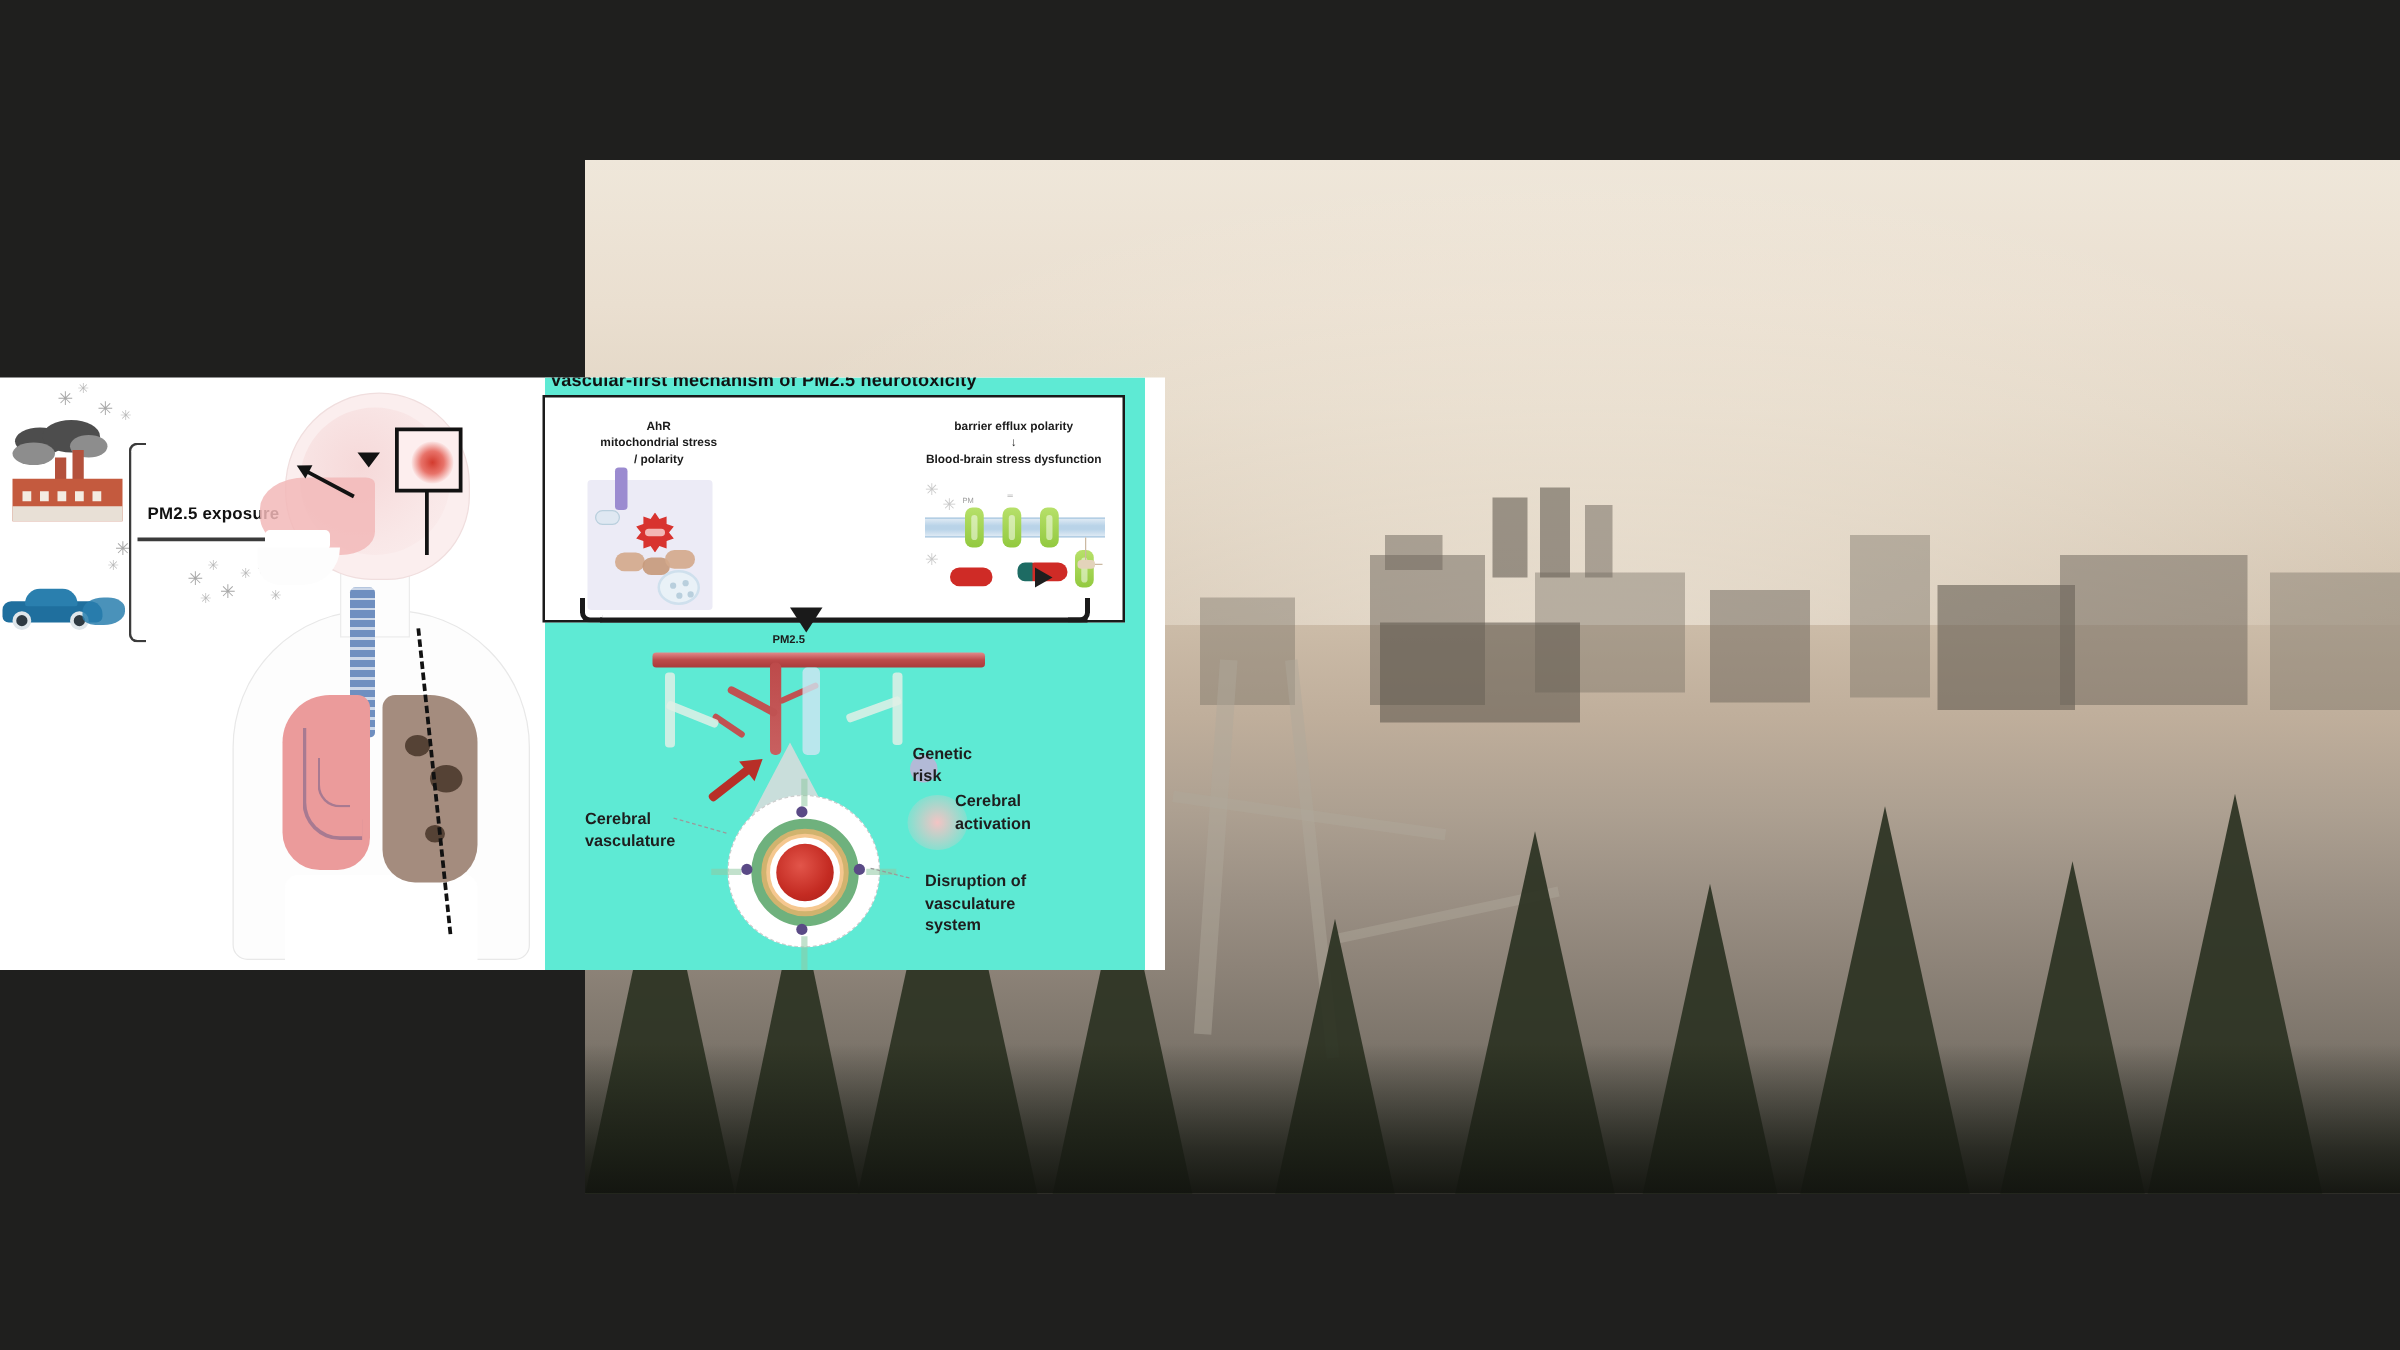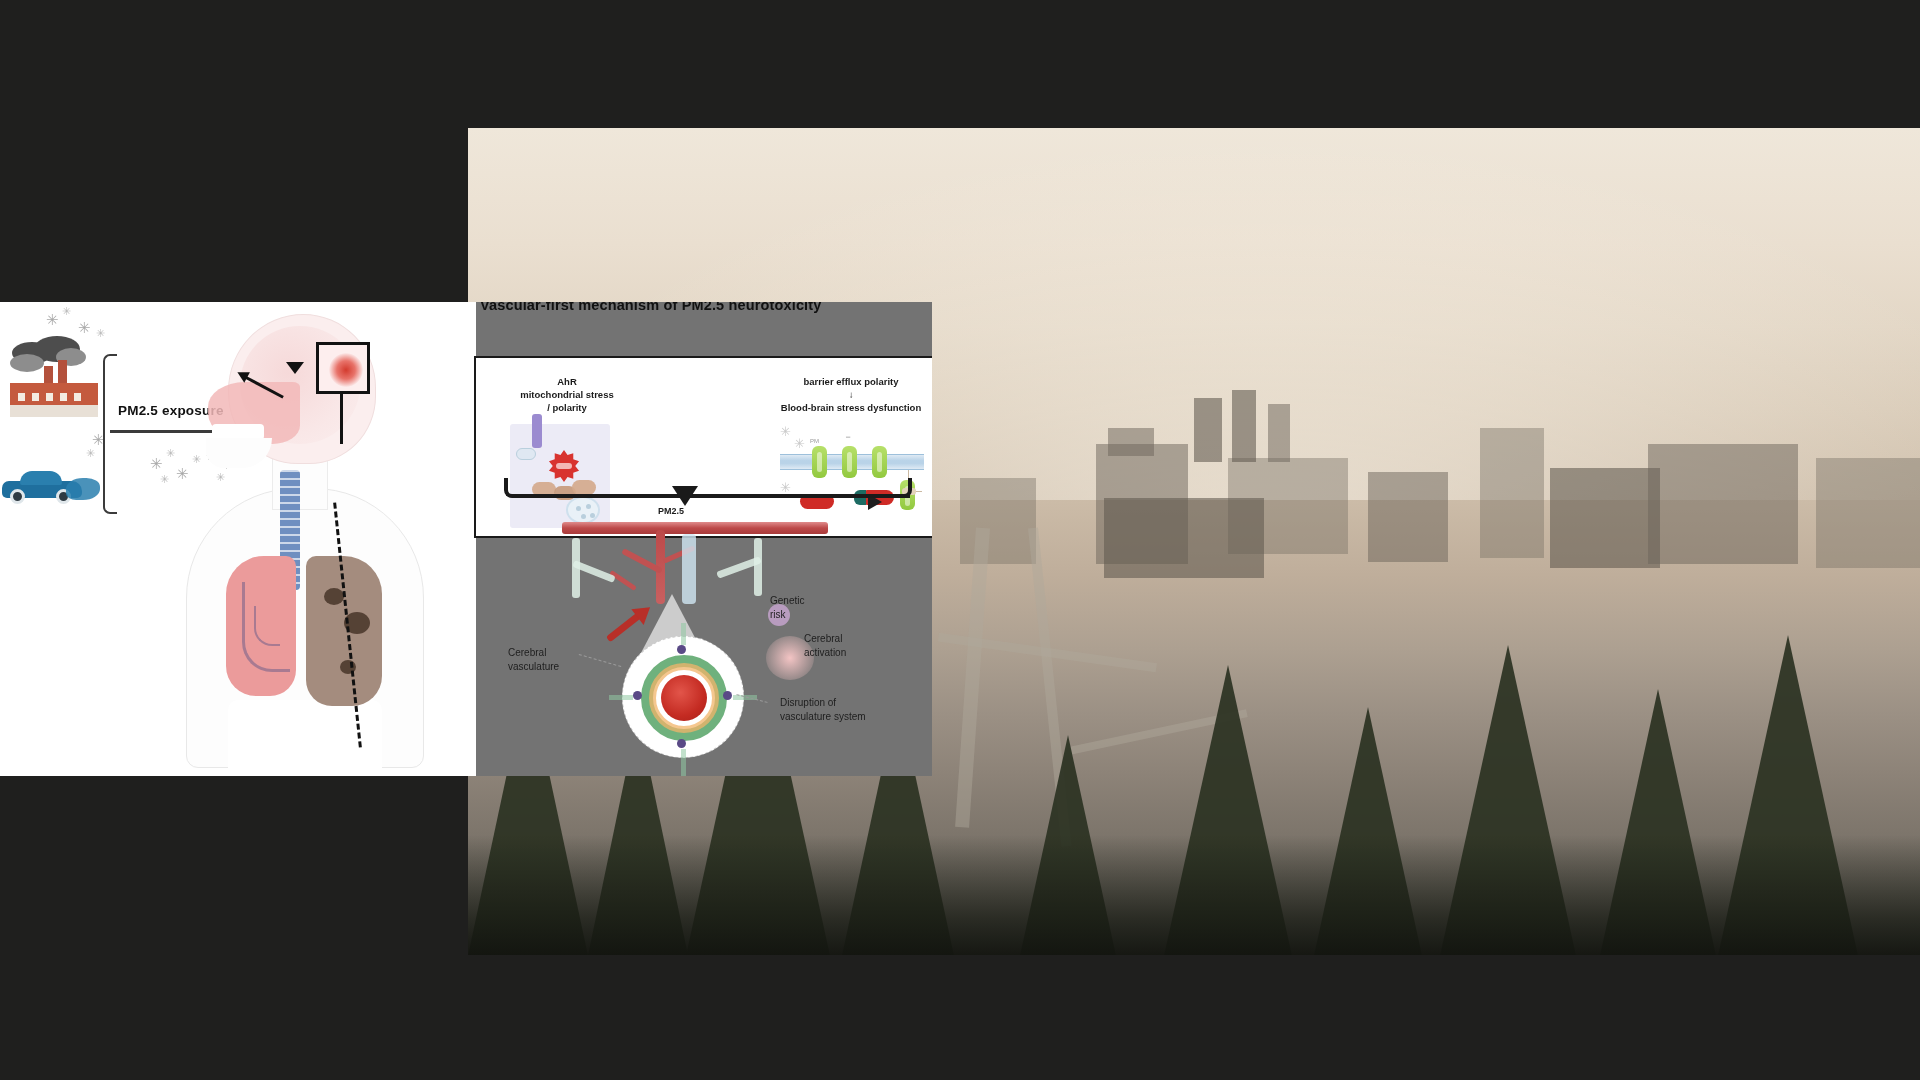--- a/index.html
+++ b/index.html
@@ -162,31 +162,31 @@
     border-right:11px solid #121212;
   }
 
   
   .dash {
     position:absolute; border-left:3px dashed #111; height:120px;
   }
 
   
   #mech-card {
-    position:absolute; left:476px; top:0px; width:480px; height:474px;
-    background:#737373;
+    position:absolute; left:436px; top:0px; width:480px; height:474px;
+    background:#5eead4;
   }
   .mech-title {
     position:absolute; left:4px; top:-5px; width:472px;
     font-size:14.5px; font-weight:bold; color:#111; letter-spacing:.15px;
     white-space:nowrap;
   }
   .panels-box {
     position:absolute; left:-2px; top:14px; width:466px; height:182px;
-    border:2.5px solid #1a1a1a; background:#fff;margin-top:40px;
+    border:2.5px solid #1a1a1a; background:#fff;
   }
   .brace-l, .brace-r {
     position:absolute; top:176px; width:18px; height:20px;
     border-bottom:4px solid #1a1a1a;
   }
   .brace-l { left:28px; border-left:4px solid #1a1a1a; border-radius:0 0 0 8px; }
   .brace-r { left:418px; border-right:4px solid #1a1a1a; border-radius:0 0 8px 0; }
   .brace-bar { position:absolute; left:44px; top:192px; width:390px; height:4px; background:#1a1a1a;}
   .down-arrow {
     position:absolute; left:196px; top:184px; width:0;height:0;
@@ -335,21 +335,21 @@
   .neuron {
     position:absolute; left:252px; top:96px; width:22px; height:22px;
     background:#cfa9d8; border-radius:50%; opacity:.75;
   }
   .microglia {
     position:absolute; left:250px; top:128px; width:48px; height:44px;
     background:radial-gradient(circle,#f3c4c4 0%, rgba(243,196,196,.25) 70%, rgba(255,255,255,0) 100%);
     border-radius:50%;
   }
   .nvu-lab {
-    position:absolute; font-size:10px; line-height:1.35; color:#1e1e1e; font-weight:400;
+    position:absolute; font-size:13px; line-height:1.35; color:#1e1e1e; font-weight:700;
   }
   .leader { position:absolute; border-top:1.2px dashed #9a9a9a; }
 </style>
 </head>
 <body>
 
 <div id="photo">
   <div class="sky-haze"></div>
 
   <div class="bldg" style="left:330px;  top:282px; width:52px;  height:150px;"></div>

